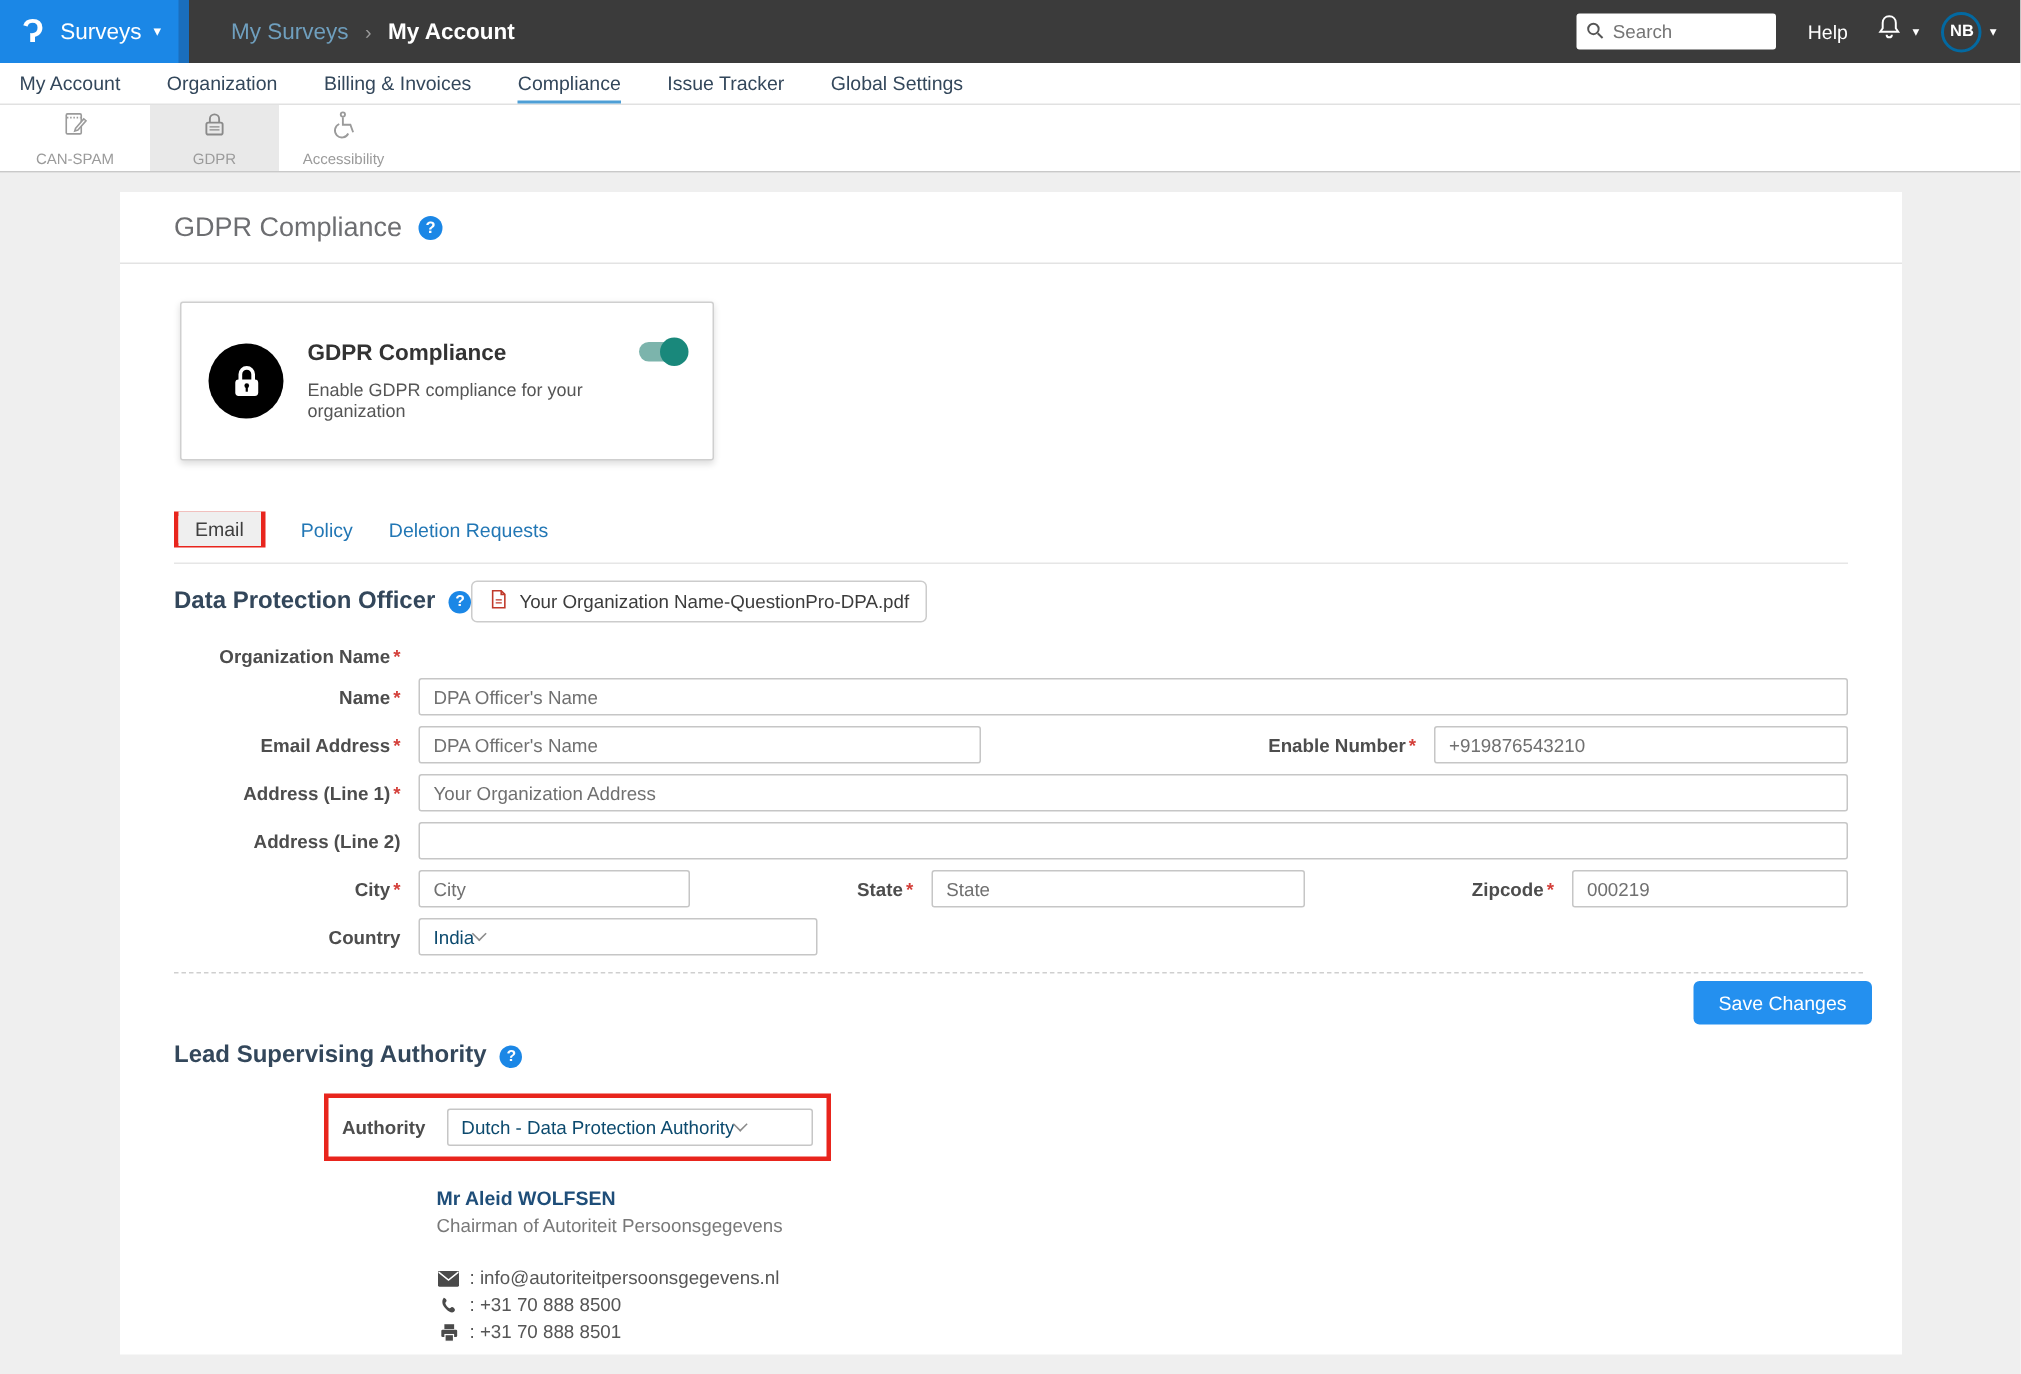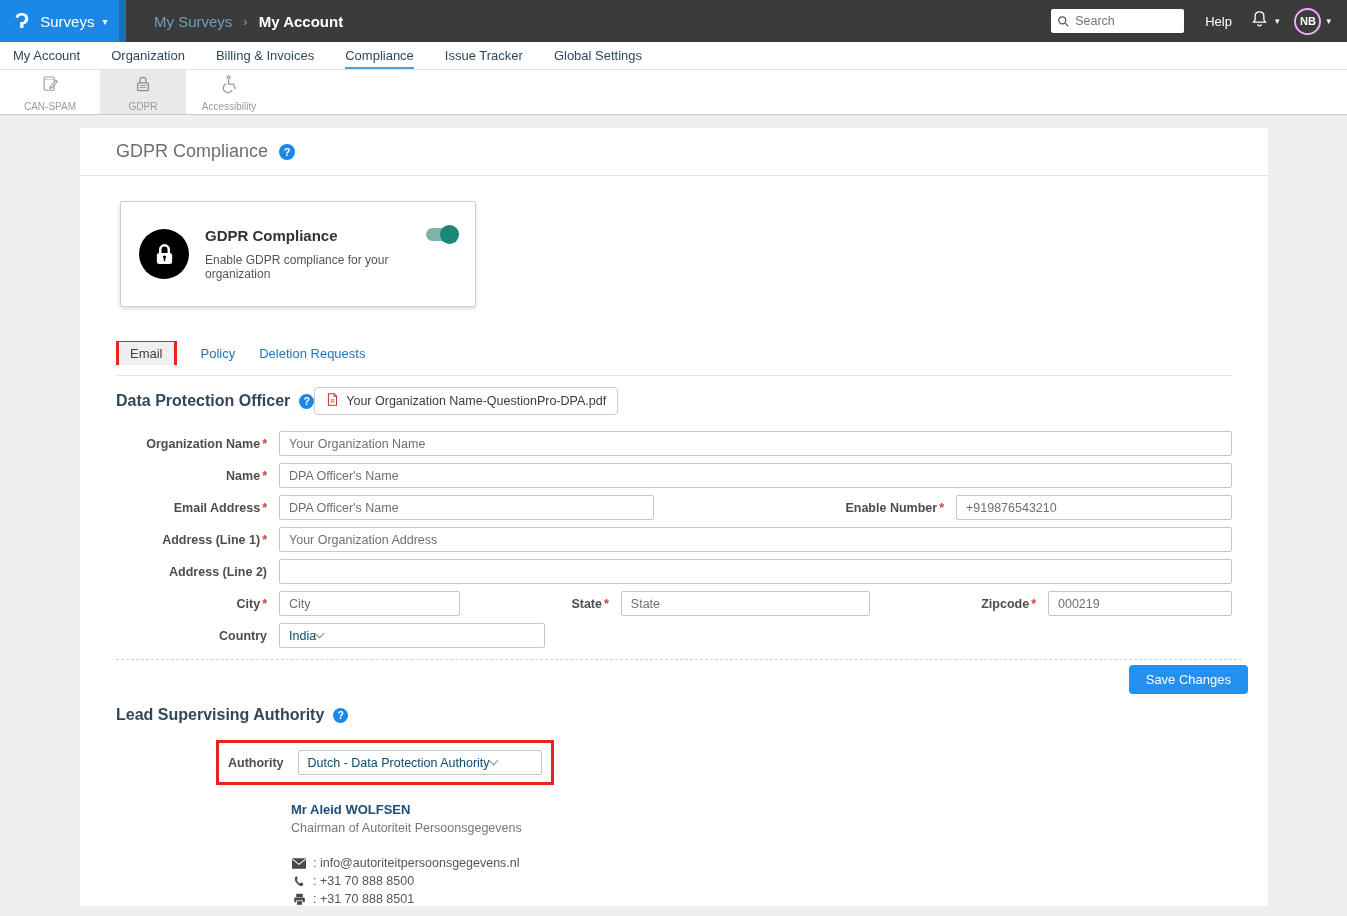--- a/index.html
+++ b/index.html
@@ -21,21 +21,21 @@
   .topbar-right { margin-left:auto; display:flex; align-items:center; padding-right:16px; }
   .searchbox { position:relative; }
   .searchbox input { width:133px; height:24px; border:none; border-radius:2px;
     padding:0 6px 0 24px; font-size:12.5px; color:#444; background:#fff;
     font-family:"Liberation Sans", sans-serif; }
   .search-ic { position:absolute; left:6px; top:5px; }
   .help-label { color:#fff; font-size:13px; margin-left:21px; cursor:pointer; }
   .bell-wrap { display:flex; align-items:center; margin-left:17px; cursor:pointer; }
   .small-caret { color:#fff; font-size:9px; margin-left:5px; }
   .avatar-wrap { display:flex; align-items:center; margin-left:15px; cursor:pointer; }
-  .avatar { width:27px; height:27px; border-radius:50%; border:2px solid #f0abfc;
+  .avatar { width:27px; height:27px; border-radius:50%; border:2px solid #0369a1;
     color:#fff; font-size:11px; font-weight:bold; display:flex; align-items:center; justify-content:center; }
 
   
   .navbar { height:28px; background:#fff; display:flex; align-items:flex-start;
     padding:6px 0 0 13px; gap:31px; border-bottom:1px solid #e1e1e1; }
   .nav-item { font-size:13px; color:#33475b; cursor:pointer; padding-bottom:4px; }
   .nav-item.active { border-bottom:2px solid #4e9fd6; }
 
   
   .subtabs { height:45px; background:#fff; display:flex; border-bottom:1px solid #c9c9c9; }
@@ -252,23 +252,20 @@
               <path d="M5.5 8.5h5M5.5 11h5" stroke="#c0392b" stroke-width="1.1"></path>
             </svg>
         </span>
         <span>Your Organization Name-QuestionPro-DPA.pdf</span>
       </span>
     </div>
 
     <div class="form">
       <div class="frow">
         <span class="flabel"><span>Organization Name</span><span class="req">*</span></span>
-        <div class="fbody">
-            <input class="txt w-full" value="Your Organization Name" style="">
-          </div>
       </div>
       <div class="frow">
         <span class="flabel"><span>Name</span><span class="req">*</span></span>
         <div class="fbody">
             <input class="txt w-full" value="DPA Officer's Name" style="">
           </div>
       </div>
       <div class="frow">
         <span class="flabel"><span>Email Address</span><span class="req">*</span></span>
         <div class="fbody">

